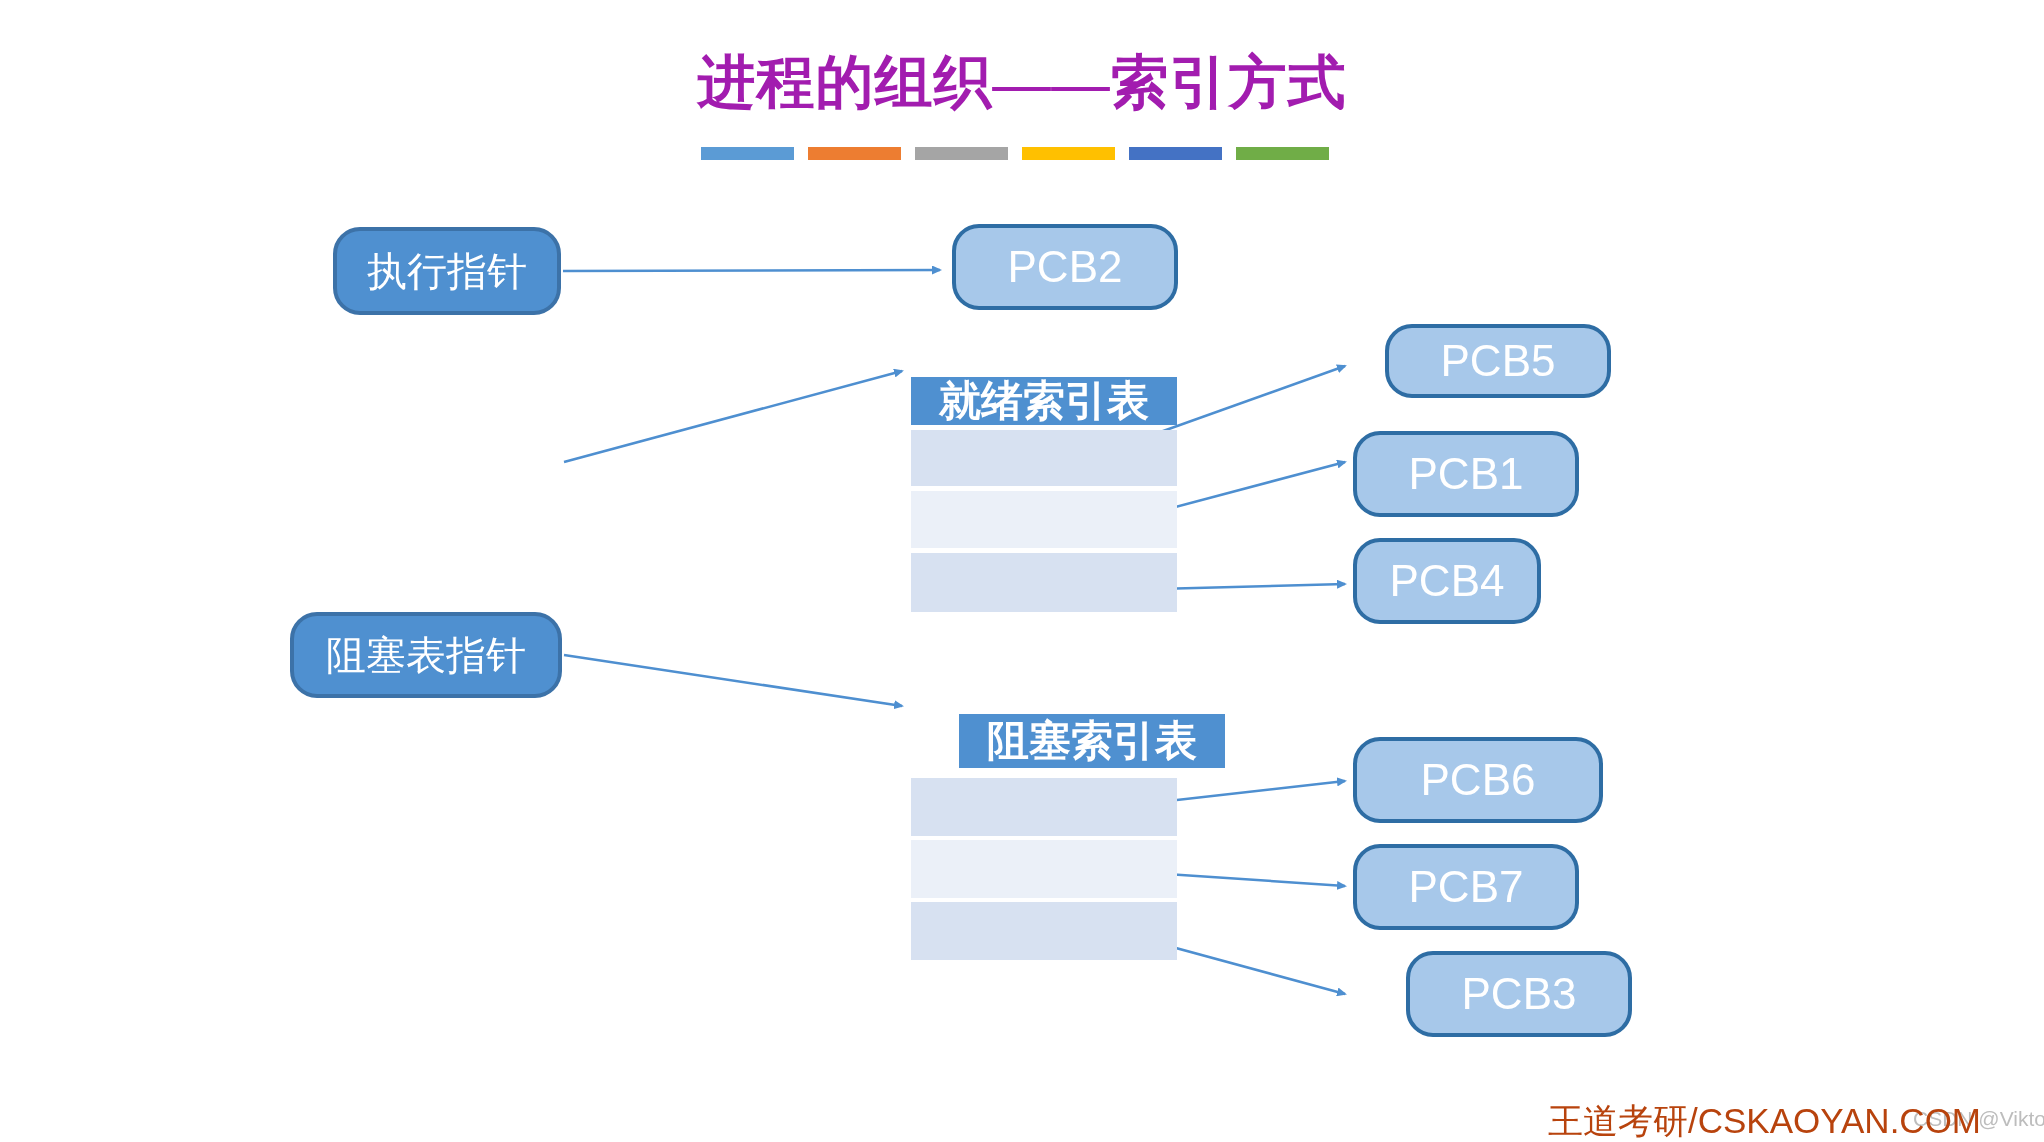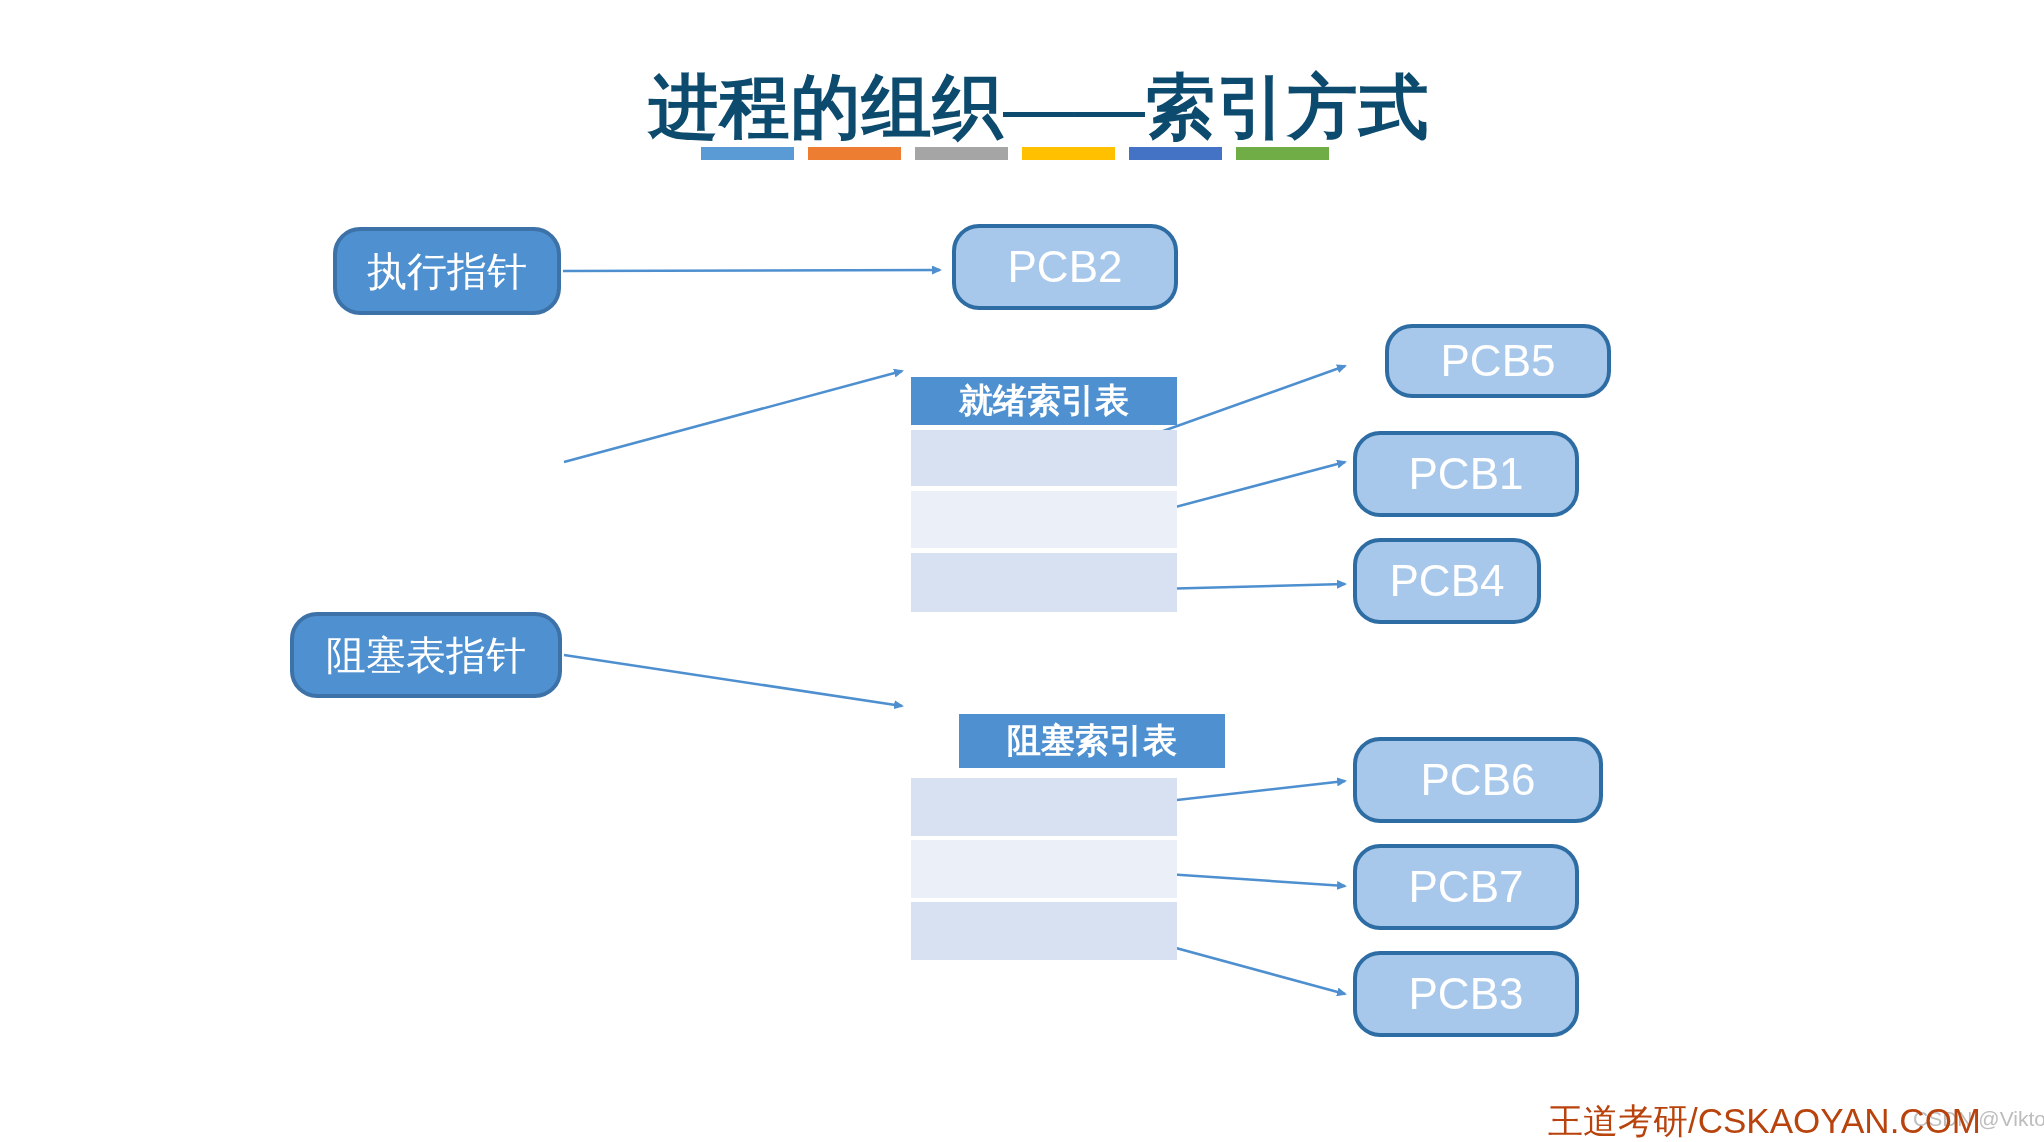--- a/index.html
+++ b/index.html
@@ -1,35 +1,35 @@
 <!DOCTYPE html>
 <html><head>
 <meta charset="utf-8">
 <style>
   html,body{margin:0;padding:0;background:#ffffff;}
   .canvas{position:relative;width:2044px;height:1142px;background:#ffffff;overflow:hidden;
           font-family:"Liberation Sans",sans-serif;}
   .arrows{position:absolute;left:0;top:0;width:2044px;height:1142px;pointer-events:none;}
 
-  .title{position:absolute;left:597px;top:44px;width:850px;margin:17px;text-align:center;
-         font-family:"Liberation Serif",serif;font-weight:bold;font-size:70px;
-         color:#0c4a6e;letter-spacing:1px;}
+  .title{position:absolute;left:597px;top:44px;width:850px;margin:0;text-align:center;
+         font-family:"Liberation Serif",serif;font-weight:bold;font-size:58px;
+         color:#a21caf;letter-spacing:1px;}
 
   .bars{position:absolute;left:701px;top:147px;display:flex;gap:14px;}
   .bars span{display:block;width:93px;height:13px;}
 
   .box{position:absolute;box-sizing:border-box;display:flex;align-items:center;justify-content:center;
        color:#ffffff;border-radius:27px;}
   .pointer-box{background:#4f90d0;border:4px solid #3c72a8;
        font-family:"Liberation Serif",serif;font-size:40px;}
   .pcb-box{background:#a7c8ea;border:4px solid #2e6da4;
        font-family:"Liberation Sans",sans-serif;font-size:44px;}
   .tbl-header{position:absolute;left:911px;width:266px;background:#4f90d0;color:#ffffff;
        display:flex;align-items:center;justify-content:center;
-       font-family:Liberation Mono, monospace;font-weight:bold;font-size:34px;}
+       font-family:Liberation Mono, monospace;font-weight:bold;font-size:42px;}
   .tbl-row{position:absolute;left:911px;width:266px;}
   .row-dark{background:#d7e1f1;}
   .row-light{background:#ebf0f8;}
 
   .brand{position:absolute;left:1548px;top:1098px;font-size:35px;color:#b8430d;
          font-family:"Liberation Sans",sans-serif;white-space:nowrap;z-index:3;}
   .csdn{position:absolute;left:1913px;top:1107px;font-size:21px;color:#bdbdbd;
         font-family:"Liberation Sans",sans-serif;white-space:nowrap;z-index:2;}
 </style>
 </head>
@@ -69,21 +69,21 @@
 
   <div class="box pointer-box" style="left:333px;top:227px;width:228px;height:88px;">执行指针</div>
   <div class="box pointer-box" style="left:290px;top:612px;width:272px;height:86px;">阻塞表指针</div>
 
   <div class="box pcb-box" style="left:952px;top:224px;width:226px;height:86px;">PCB2</div>
   <div class="box pcb-box" style="left:1353px;top:324px;width:226px;height:74px;margin-left:32px;">PCB5</div>
   <div class="box pcb-box" style="left:1353px;top:431px;width:226px;height:86px;">PCB1</div>
   <div class="box pcb-box" style="left:1353px;top:538px;width:188px;height:86px;">PCB4</div>
   <div class="box pcb-box" style="left:1353px;top:737px;width:250px;height:86px;">PCB6</div>
   <div class="box pcb-box" style="left:1353px;top:844px;width:226px;height:86px;">PCB7</div>
-  <div class="box pcb-box" style="left:1353px;top:951px;width:226px;height:86px;">PCB3</div>
+  <div class="box pcb-box" style="left:1406px;top:951px;width:226px;height:86px;">PCB3</div>
 
   <div class="tbl-header" style="top:377px;height:48px;">就绪索引表</div>
   <div class="tbl-row row-dark" style="top:430px;height:56px;"></div>
   <div class="tbl-row row-light" style="top:491px;height:57px;"></div>
   <div class="tbl-row row-dark" style="top:553px;height:59px;"></div>
 
   <div class="tbl-header" style="top:714px;height:54px;margin-left:48px;">阻塞索引表</div>
   <div class="tbl-row row-dark" style="top:778px;height:58px;"></div>
   <div class="tbl-row row-light" style="top:840px;height:58px;"></div>
   <div class="tbl-row row-dark" style="top:902px;height:58px;"></div>

